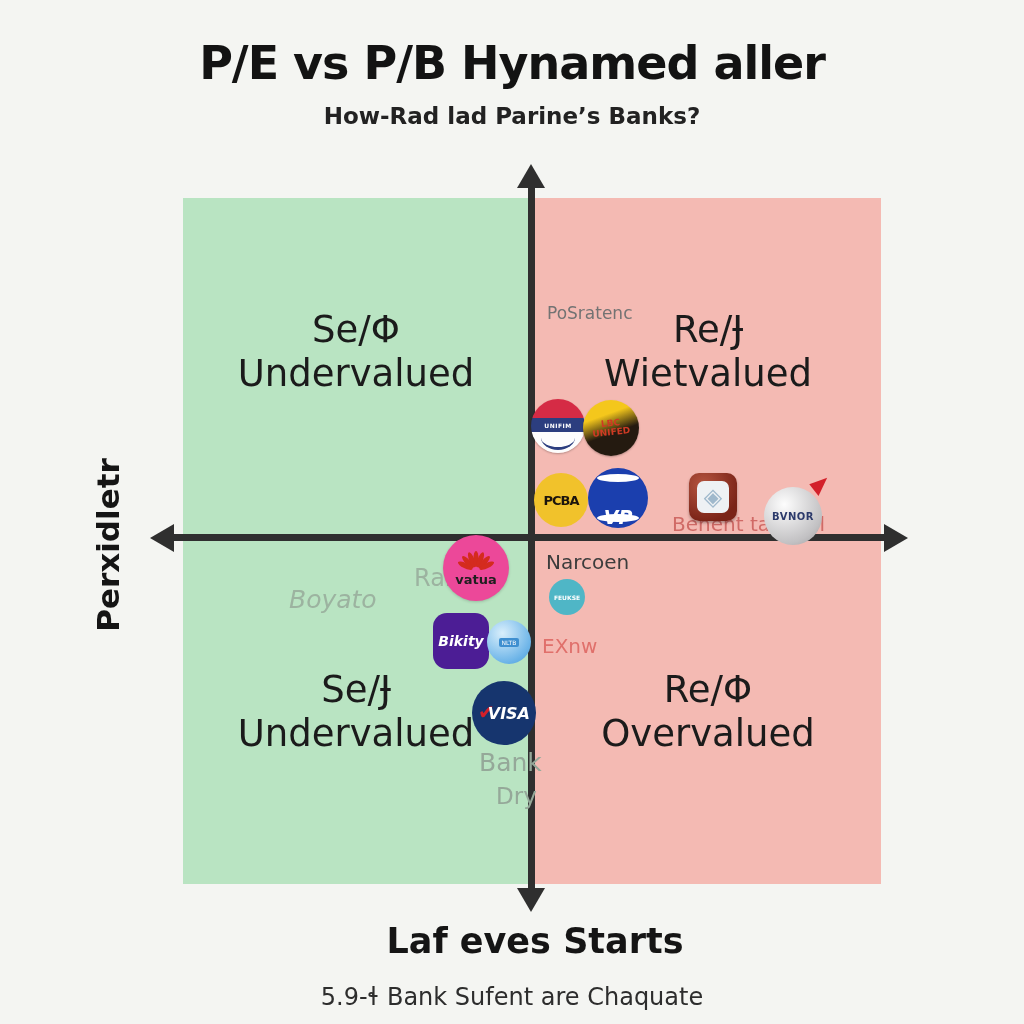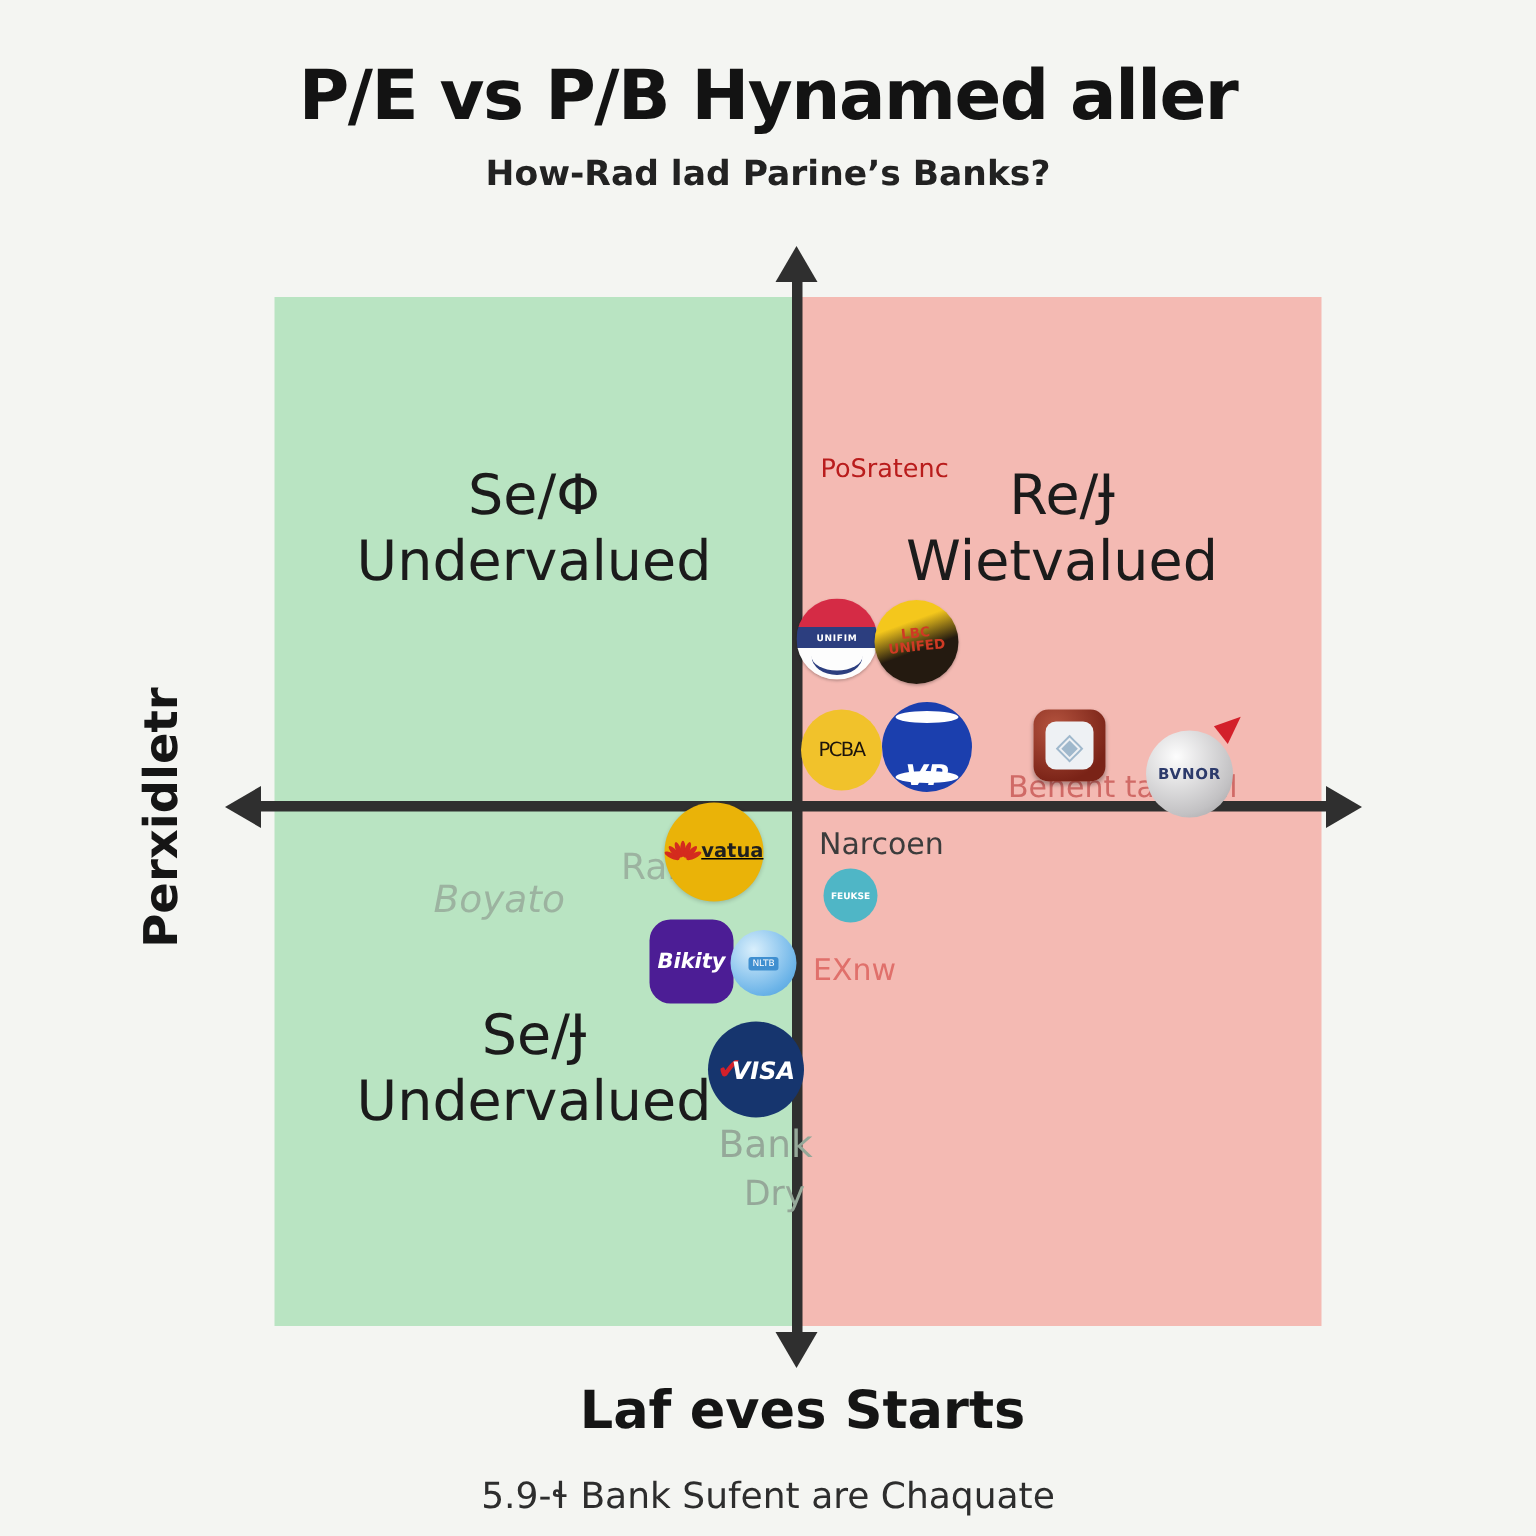--- a/index.html
+++ b/index.html
@@ -32,21 +32,21 @@
           font-size:24px;color:#2d2d2d;white-space:nowrap;}
 
   .qlabel{position:absolute;transform:translate(-50%,-50%);text-align:center;
           font-size:37px;color:#1b1b1b;line-height:1.18;white-space:nowrap;}
   .qlabel.tl{left:356px;top:352px;}
   .qlabel.tr{left:708px;top:352px;}
   .qlabel.bl{left:356px;top:712px;}
   .qlabel.br{left:708px;top:712px;}
 
   .ann{position:absolute;white-space:nowrap;}
-  .ann.posratenc{left:547px;top:303px;font-size:17px;color:#b91c1c;}
+  .ann.posratenc{left:547px;top:303px;font-size:17px;color:#737373;}
   .ann.narcoen{left:546px;top:550px;font-size:20px;color:#3c3c3c;}
   .ann.benent{left:672px;top:512px;font-size:20px;color:#d06a66;}
   .ann.exnw{left:542px;top:634px;font-size:20px;color:#e0706b;}
   .ann.boyato{left:289px;top:585px;font-size:25px;color:#9cb3a0;font-style:italic;}
   .ann.ralk{left:414px;top:564px;font-size:24px;color:#9cb3a0;}
   .ann.bank{left:479px;top:748px;font-size:25px;color:#95a899;}
   .ann.dry{left:496px;top:783px;font-size:23px;color:#95a899;}
 
   .mark{position:absolute;transform:translate(-50%,-50%);display:flex;align-items:center;justify-content:center;}
 
@@ -59,42 +59,42 @@
   .t-white::after{content:"";position:absolute;left:18%;right:18%;top:-40%;height:110%;
     border-bottom:3px solid #2c3e7f;border-radius:50%;}
 
   .logo-lbc{left:611px;top:428px;width:56px;height:56px;border-radius:50%;
     background:linear-gradient(160deg,#f4c71c 0%,#f4c71c 30%,#241a10 58%);
     box-shadow:0 1px 2px rgba(0,0,0,.25);}
   .logo-lbc span{font-size:9px;font-weight:bold;color:#cf3a24;text-align:center;line-height:1.05;
     transform:rotate(-6deg);}
 
   .logo-pcba{left:561px;top:500px;width:54px;height:54px;border-radius:50%;background:#f1c22b;}
-  .logo-pcba span{font-size:13px;font-weight:normal;color:#1c140c;letter-spacing:-1px;}
+  .logo-pcba span{font-size:13px;font-weight:bold;color:#1c140c;letter-spacing:-1px;}
 
   .logo-vp{left:618px;top:498px;width:60px;height:60px;border-radius:50%;background:#1b3fae;position:absolute;align-items:flex-end;}
   .logo-vp::before,.logo-vp::after{content:"";position:absolute;left:9px;right:9px;height:8px;background:#fff;border-radius:50%;}
   .logo-vp::before{top:6px;}
   .logo-vp::after{bottom:6px;}
   .logo-vp span{font-size:19px;font-weight:bold;color:#fff;font-style:italic;}
 
   .logo-gem{left:713px;top:497px;width:48px;height:48px;border-radius:10px;
     background:radial-gradient(circle at 30% 25%,#b5543f,#7a2317 75%);box-shadow:0 2px 3px rgba(0,0,0,.3);}
   .gem-inner{width:32px;height:32px;background:#eef1f4;border-radius:7px;display:flex;align-items:center;justify-content:center;}
   .gem-inner::before{content:"◈";color:#9fb8cc;font-size:24px;line-height:1;}
 
   .logo-bvnor{left:793px;top:516px;width:58px;height:58px;border-radius:50%;
     background:radial-gradient(circle at 35% 30%,#fdfdfd,#c2c1c3 70%,#9a999b);text-align:right;}
   .logo-bvnor span{font-size:10px;font-weight:bold;color:#2c3a6b;letter-spacing:.5px;}
   .flag{position:absolute;top:-10px;right:-8px;width:0;height:0;
     border-left:18px solid #d3202a;border-top:6px solid transparent;border-bottom:9px solid transparent;
     transform:rotate(-38deg);}
 
-  .logo-vatua{left:476px;top:568px;width:66px;height:66px;border-radius:50%;background:#eab308;
-    box-shadow:0 1px 3px rgba(0,0,0,.18);text-decoration:underline;}
+  .logo-vatua{left:476px;top:568px;width:66px;height:66px;border-radius:50%;background:#ec4899;
+    flex-direction:column;box-shadow:0 1px 3px rgba(0,0,0,.18);}
   .logo-vatua span{font-size:13px;font-weight:bold;color:#1f1f1f;margin-top:-2px;}
 
   .logo-bikity{left:461px;top:641px;width:56px;height:56px;border-radius:14px;background:#4c1d95;}
   .logo-bikity span{font-size:14px;font-weight:bold;color:#fff;font-style:italic;}
 
   .logo-bluesphere{left:509px;top:642px;width:44px;height:44px;border-radius:50%;
     background:radial-gradient(circle at 35% 30%,#d9effc,#6cb4e8 70%,#4a9bd8);}
   .logo-bluesphere span{font-size:6px;color:#fff;background:#3f8fd0;padding:1px 3px;border-radius:2px;}
 
   .logo-teal{left:567px;top:597px;width:36px;height:36px;border-radius:50%;background:#4fb6c6;}
@@ -130,20 +130,24 @@
     <div>Se/Φ</div>
     <div>Undervalued</div>
   </div>
   <div class="qlabel tr">
     <div>Re/Ɉ</div>
     <div>Wietvalued</div>
   </div>
   <div class="qlabel bl">
     <div>Se/Ɉ</div>
     <div>Undervalued</div>
+  </div>
+  <div class="qlabel br">
+    <div>Re/Φ</div>
+    <div>Overvalued</div>
   </div>
 
   <span class="ann posratenc">PoSratenc</span>
   <span class="ann narcoen">Narcoen</span>
   <span class="ann benent">Benent tanvadl</span>
   <span class="ann exnw">EXnw</span>
   <span class="ann boyato">Boyato</span>
   <span class="ann ralk">Ralk</span>
   <span class="ann bank">Bank</span>
   <span class="ann dry">Dry</span>

